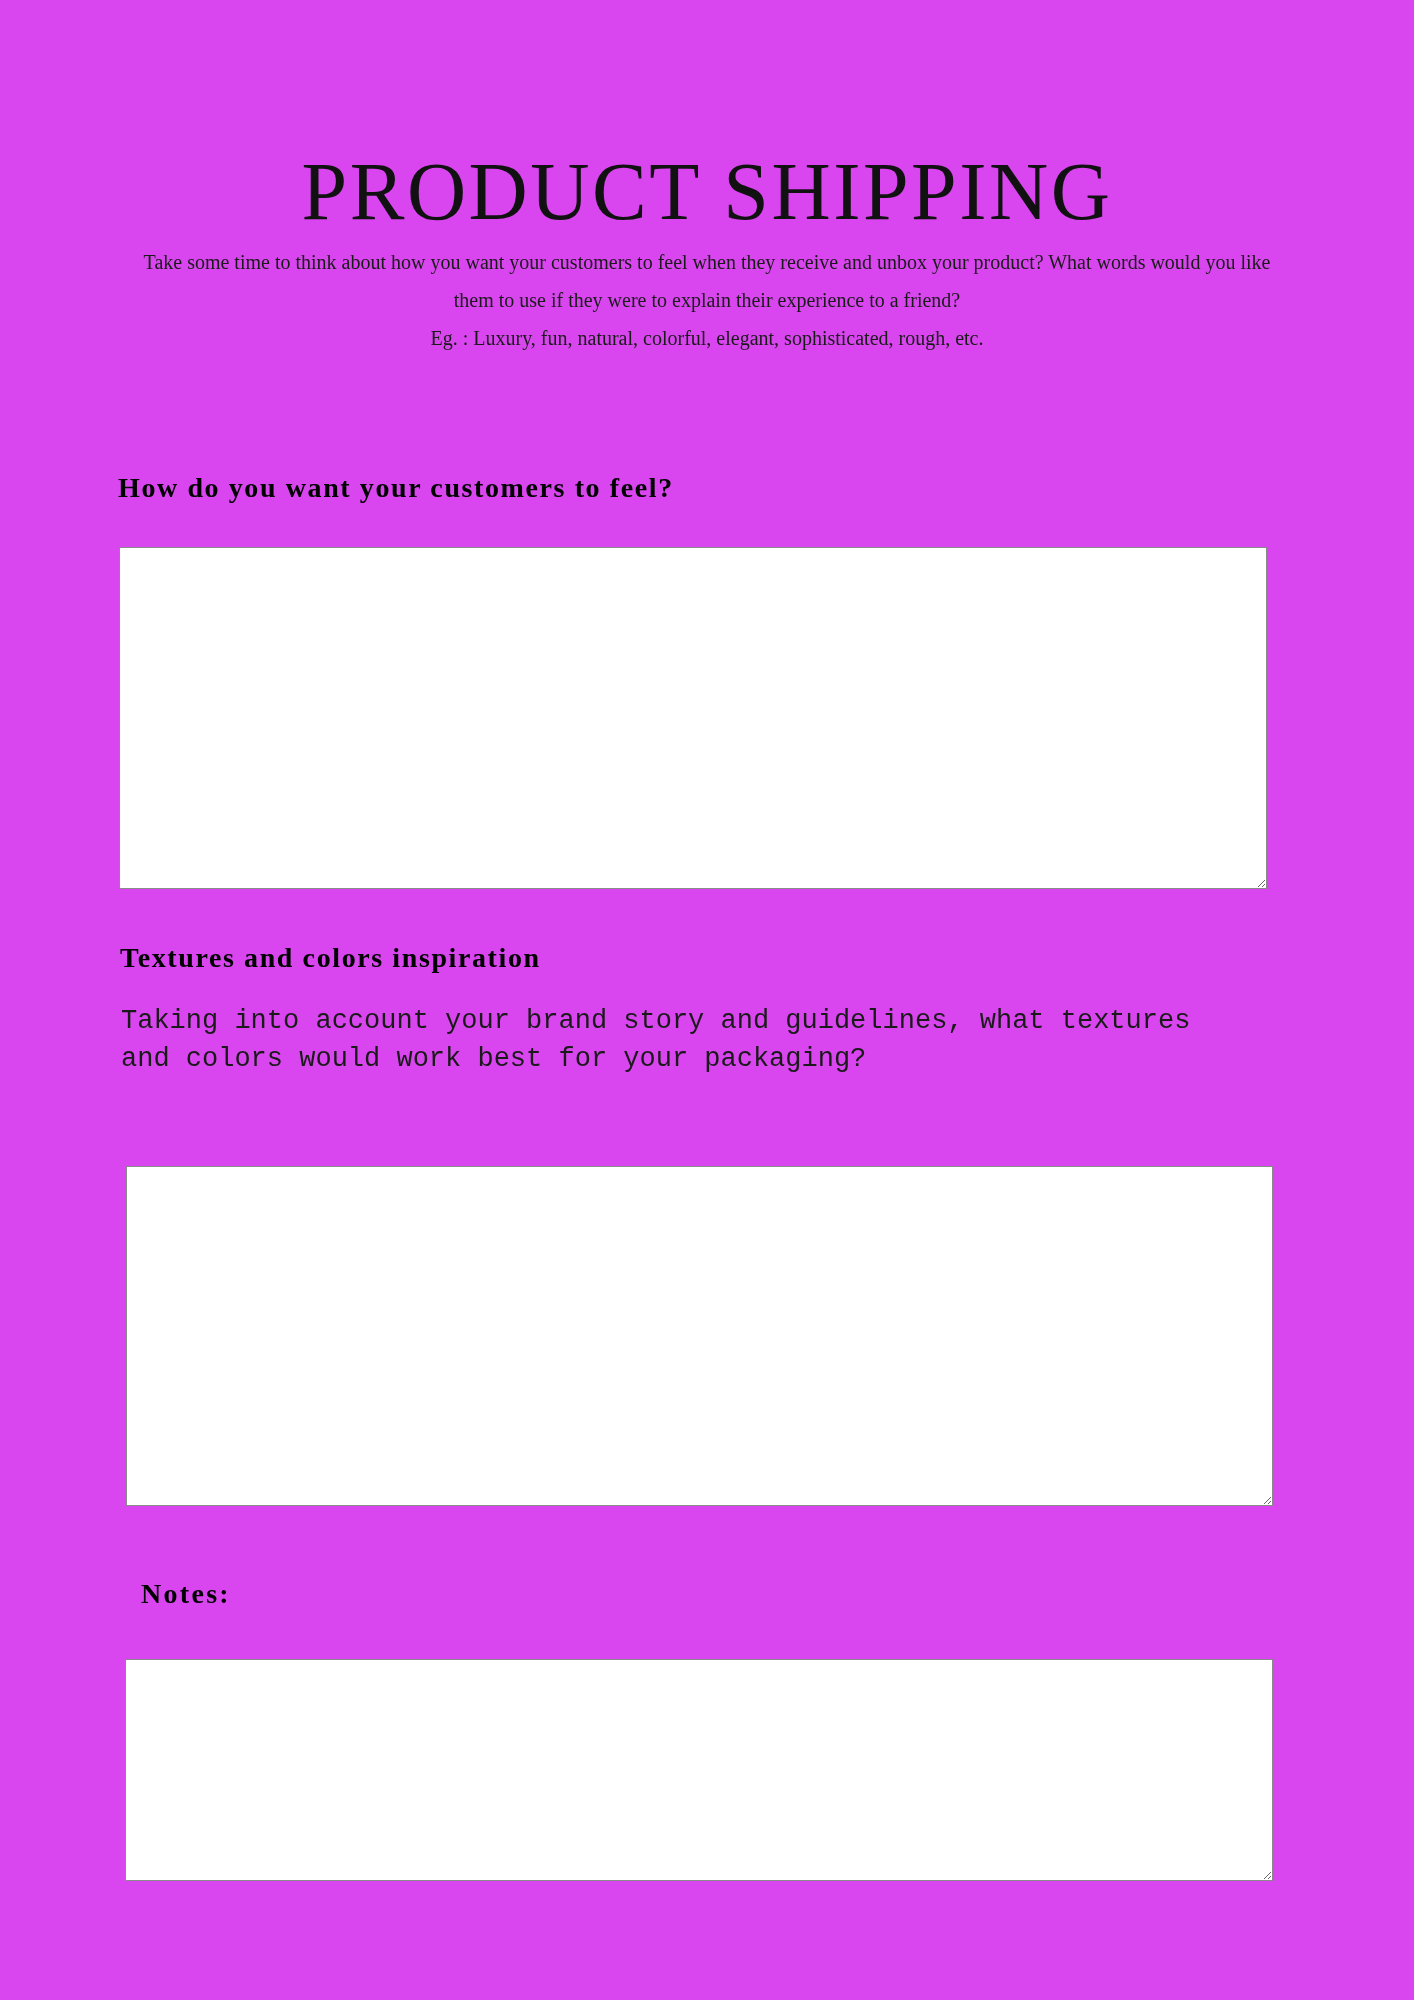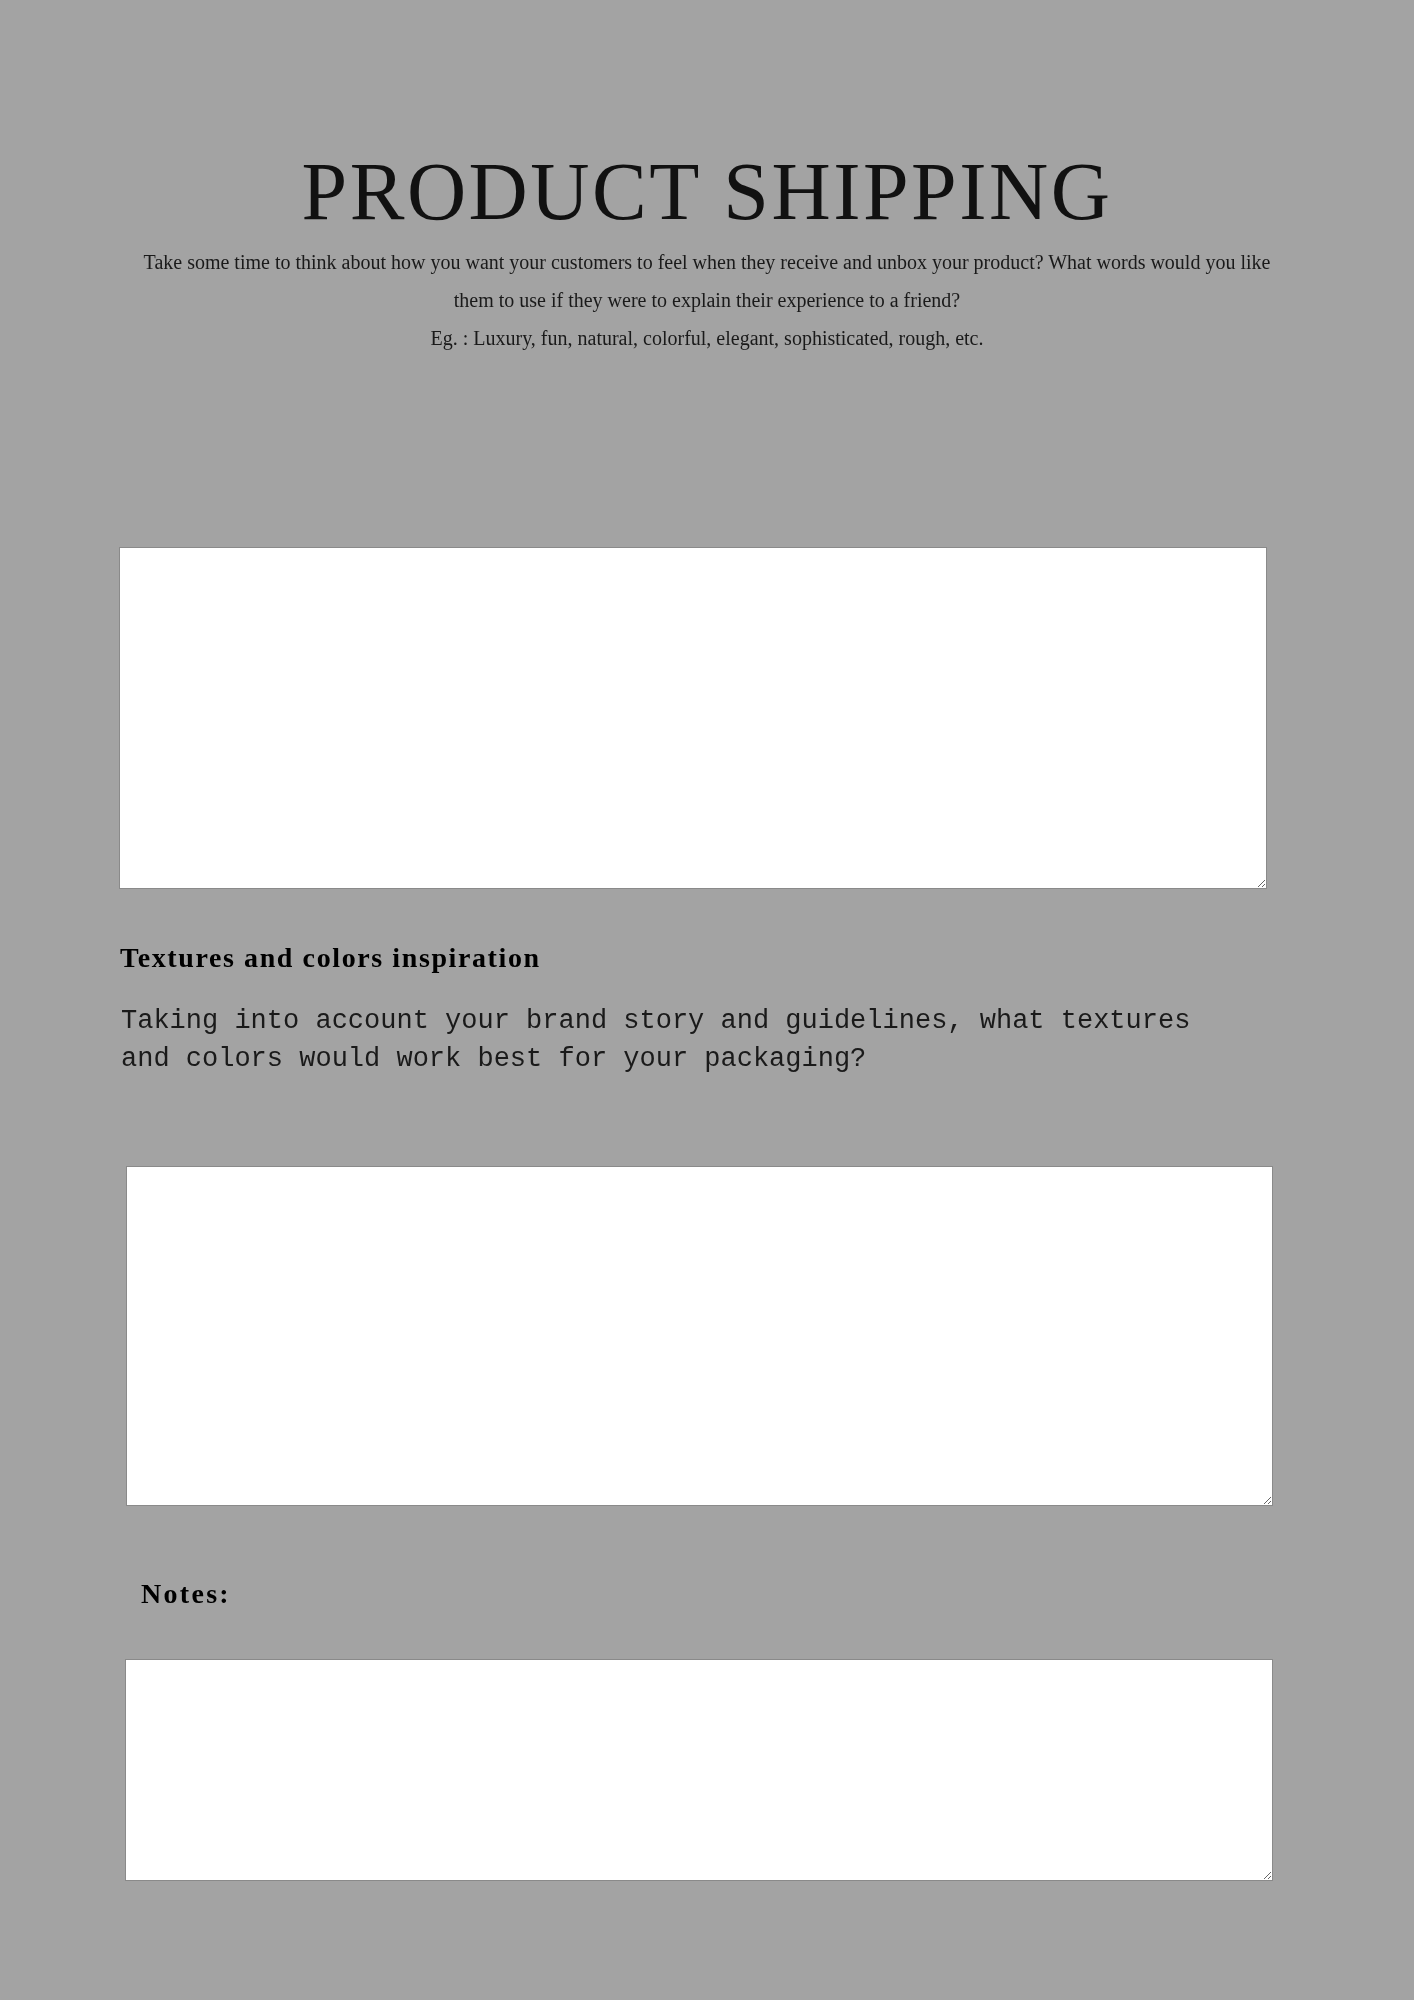--- a/index.html
+++ b/index.html
@@ -13,21 +13,21 @@
     position: relative;
     overflow: hidden;
     font-family: "Liberation Serif", "DejaVu Serif", serif;
     color: #000000;
     -webkit-font-smoothing: antialiased;
   }
 
   .page {
     position: absolute;
     inset: 0;
-    background: #a3a3a3;
+    background: #d946ef;
   }
 
   
   .doc-title {
     position: absolute;
     left: 0;
     right: 0;
     top: 96px;
     text-align: center;
     font-family: "Liberation Serif", "DejaVu Serif", serif;
@@ -114,20 +114,21 @@
 
 <div class="page">
 
   <h1 class="doc-title">PRODUCT SHIPPING</h1>
 
   <div class="intro">
     <span>Take some time to think about how you want your customers to feel when they receive and unbox your product? What words would you like them to use if they were to explain their experience to a friend?</span>
     <span class="eg">Eg. : Luxury, fun, natural, colorful, elegant, sophisticated, rough, etc.</span>
   </div>
 
+  <div class="section-heading" id="heading-feel">How do you want your customers to feel?</div>
 
   <textarea class="answer-box" id="box-feel" placeholder="" style=""></textarea>
 
   <div class="section-heading" id="heading-textures">Textures and colors inspiration</div>
 
   <div class="body-text">
     <span>Taking into account your brand story and guidelines, what textures and colors would work best for your packaging?</span>
   </div>
 
   <textarea class="answer-box" id="box-textures" placeholder="" style=""></textarea>

